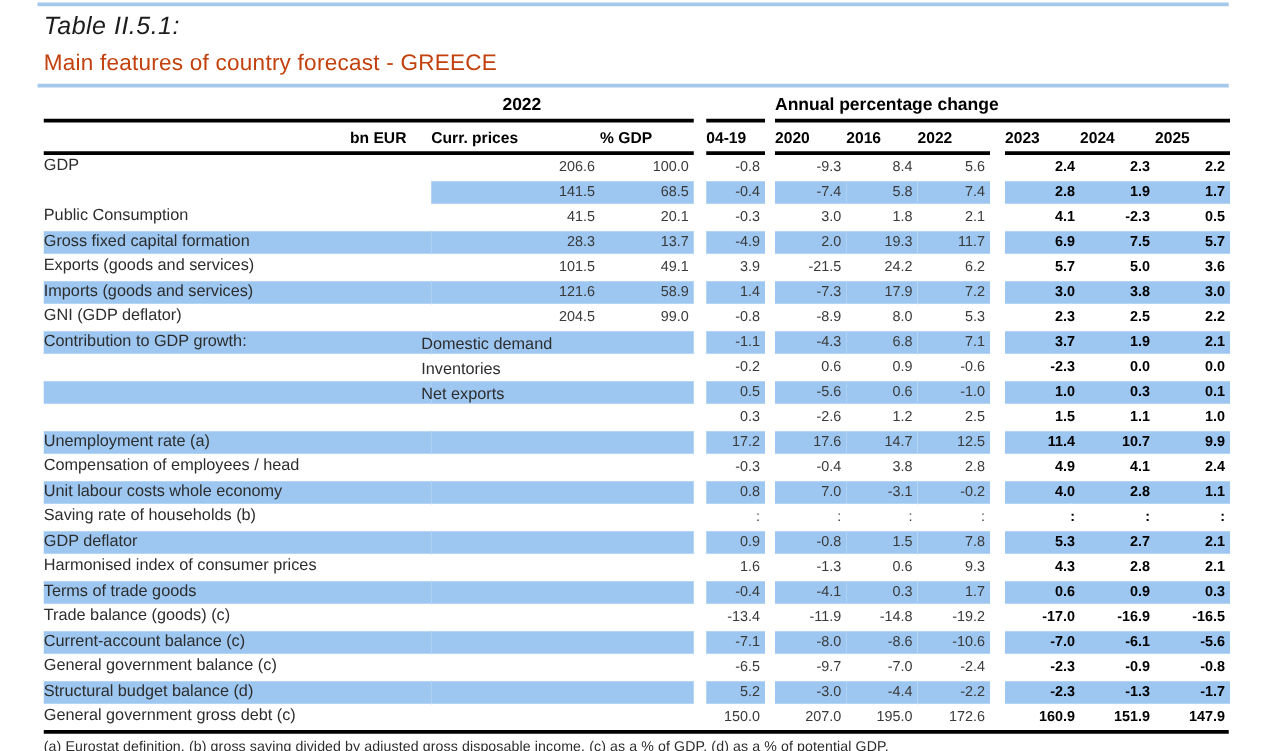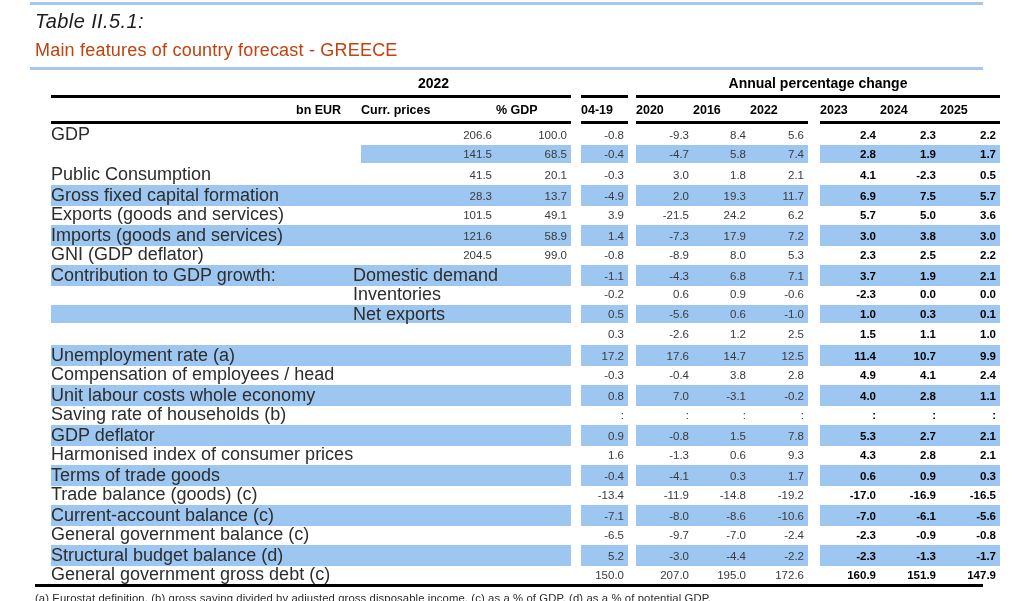--- a/index.html
+++ b/index.html
@@ -19,45 +19,44 @@
   }
   .table-title {
     margin:7px 0 6px 5px; font-weight:normal; font-size:18px; color:#c2410c;
     letter-spacing:.2px;
   }
 
   .tbl { margin-left:5px; width:948px; }
   .grid {
     display:grid;
     grid-template-columns:245px 65px 135px 75px 10px 47px 8px 57px 57px 58px 12px 60px 60px 60px;
-    margin-left:16px;
   }
 
   
   .c2{grid-column:2}.c3{grid-column:3}.c4{grid-column:4}.c6{grid-column:6}
   .c8{grid-column:8}.c9{grid-column:9}.c10{grid-column:10}
   .c12{grid-column:12}.c13{grid-column:13}.c14{grid-column:14}
 
   .hdr1 { height:25px; align-items:center; font-weight:bold; font-size:14px; color:#000; }
   .h2022 { grid-column:2/5; text-align:center; }
-  .hapc  { grid-column:8/15; text-align:center; }
+  .hapc  { grid-column:8/15; }
 
   .rrow { height:3px; }
   .rrow div { background:#000; height:3px; }
   .seg1{grid-column:1/5}.seg2{grid-column:6}.seg34{grid-column:8/15}
   .seg3{grid-column:8/11}.seg4{grid-column:12/15}
 
   .hdr2 { height:23px; align-items:center; font-weight:bold; font-size:12.5px; color:#000; }
   .hdr2 div { padding-right:4px; }
 
   .row { height:20px; font-size:11.5px; color:#3a3a3a; }
   .row > div { height:100%; box-sizing:border-box; }
   .c-label {
     grid-column:1/3; position:relative; display:flex; align-items:flex-start;
-    font-size:18px; color:#2d2d2d; white-space:nowrap;
+    font-size:13px; color:#2d2d2d; white-space:nowrap;
   }
   .sublabel { position:absolute; left:302px; top:0; height:100%; display:flex; align-items:center; }
   .num { display:flex; align-items:center; justify-content:flex-end; padding-right:4px; }
   .bold { font-weight:bold; color:#000; }
 
   .row.shaded .band {
     background:var(--band,#9dc7f1);
     border-top:1px solid #fff; border-bottom:1px solid #fff;
   }
 
@@ -119,21 +118,21 @@
     <div class="num band c9">8.4</div>
     <div class="num band c10">5.6</div>
     <div class="num band bold c12">2.4</div>
     <div class="num band bold c13">2.3</div>
     <div class="num band bold c14">2.2</div>
   </div>
         <div class="grid row shaded">
     <div class="num band c3">141.5</div>
     <div class="num band c4">68.5</div>
     <div class="num band c6">-0.4</div>
-    <div class="num band c8">-4.7</div>
+    <div class="num band c8">-7.4</div>
     <div class="num band c9">5.8</div>
     <div class="num band c10">7.4</div>
     <div class="num band bold c12">2.8</div>
     <div class="num band bold c13">1.9</div>
     <div class="num band bold c14">1.7</div>
   </div>
         <div class="grid row">
     <div class="c-label band">
       <span>Public Consumption</span>
       <span class="sublabel"></span>

